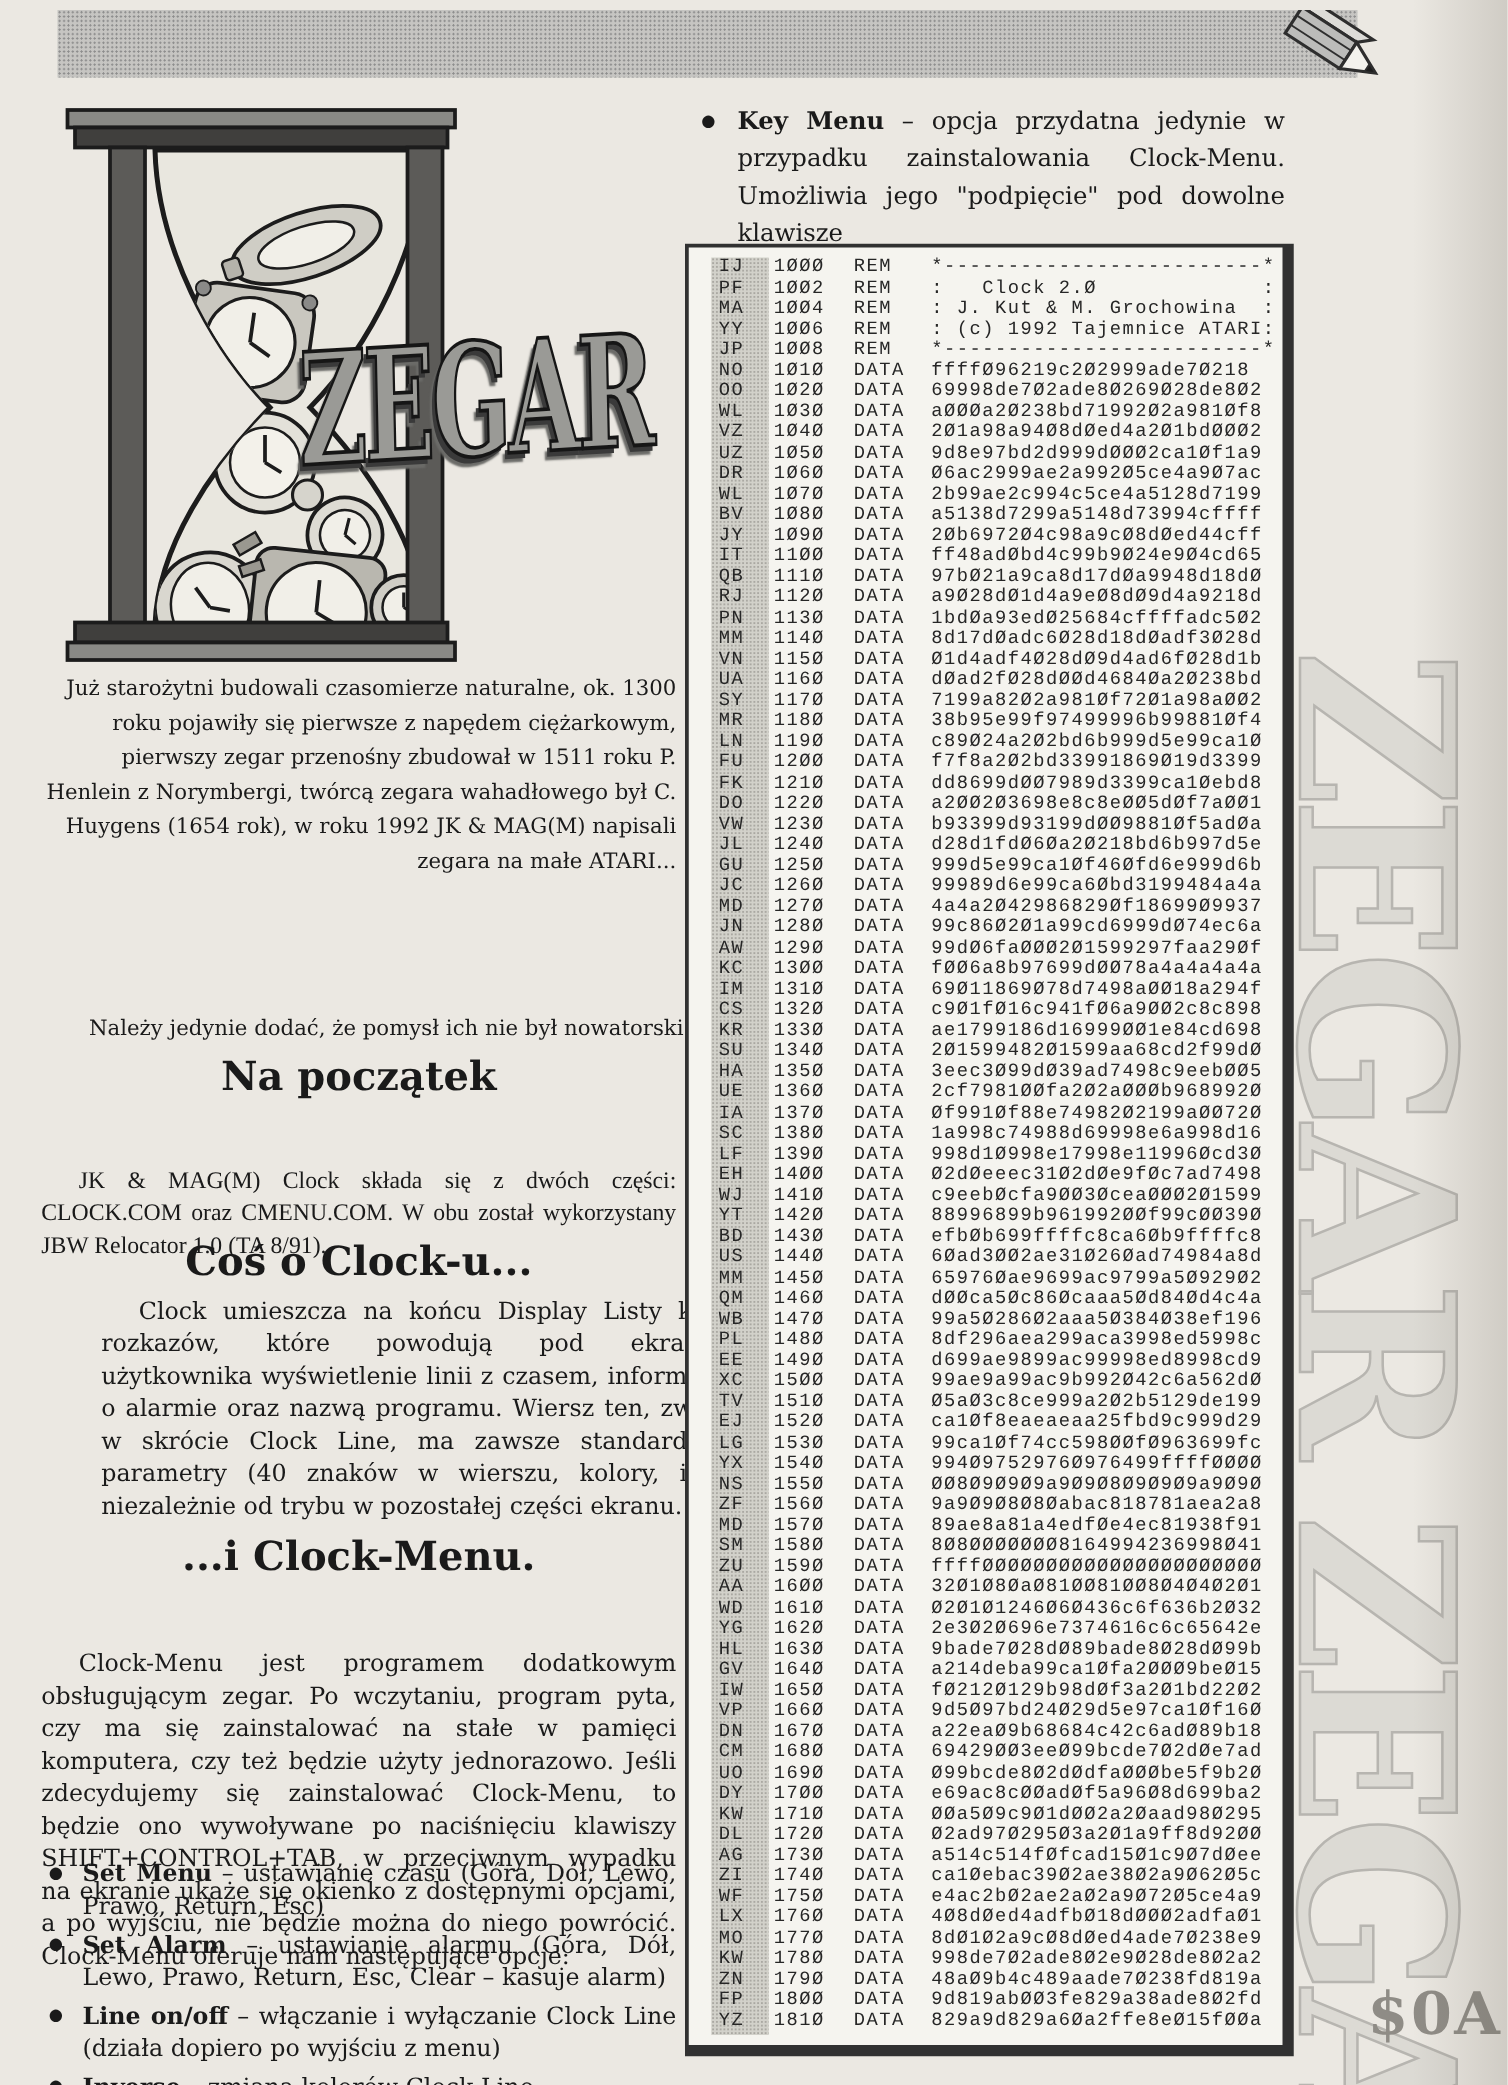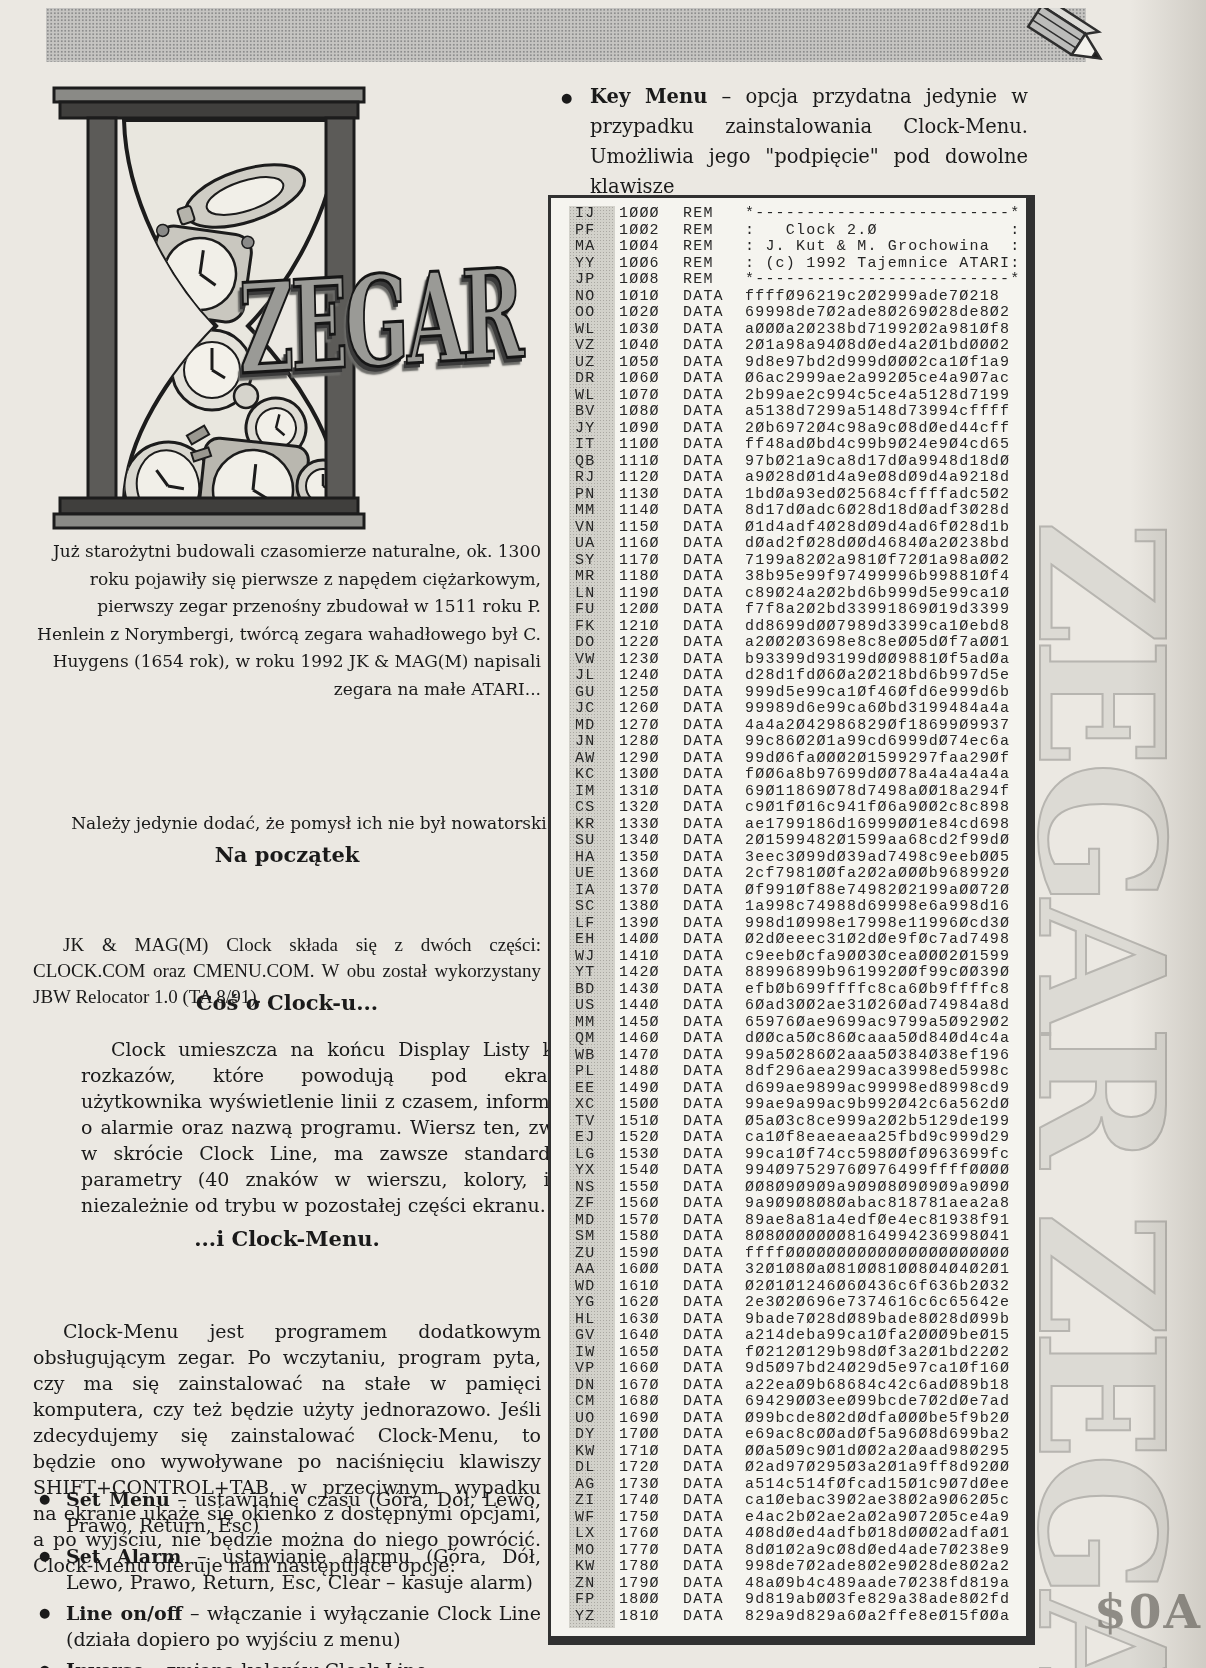--- a/index.html
+++ b/index.html
@@ -44,21 +44,21 @@
   }
   
   .lead, .lead2 {
     position:absolute; left:33px; width:508px; text-align:right;
     font-weight:normal; font-size:17px; line-height:27.5px;
   }
   .lead  { top:538px; }
   .lead2 { top:810px;margin-left:22px; }
   .sec-h {
     position:absolute; left:33px; width:508px; text-align:center;
-    font-weight:bold; font-size:21px;
+    font-weight:bold; font-size:32px;
   }
   .h1 { top:842px; } .h2 { top:990px; } .h3 { top:1226px; }
   .para {
     position:absolute; left:33px; width:508px;
     font-size:19px; line-height:26px; text-align:justify; text-indent:30px;
   }
   .p1 { top:932px;font-family:Liberation Serif, serif; } .p2 { top:1036px;margin-left:48px; } .p3 { top:1318px; }
   .opts {
     position:absolute; left:33px; top:1486px; width:508px; list-style:none;
     font-size:19px; line-height:26px;

